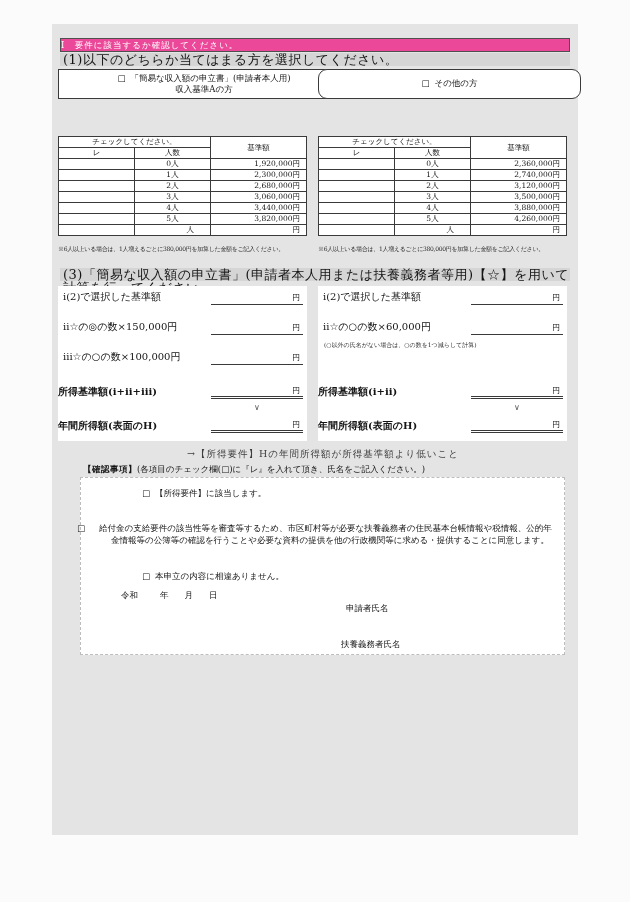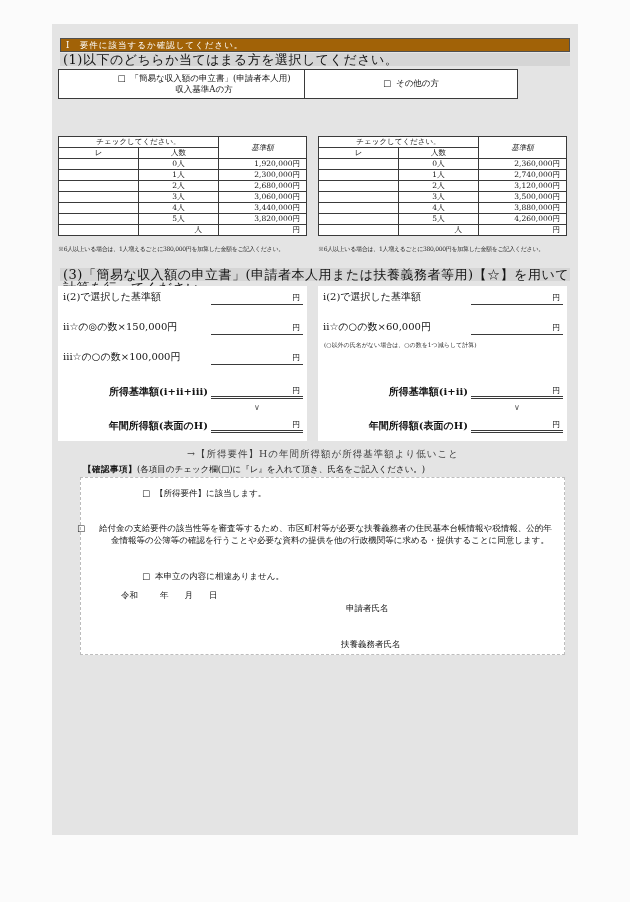--- a/index.html
+++ b/index.html
@@ -3,52 +3,52 @@
 <meta charset="utf-8">
 <style>
   * { margin:0; padding:0; box-sizing:border-box; }
   html,body { width:630px; height:902px; background:#fbfbfb;
     font-family:"DejaVu Serif","Liberation Serif",serif; color:#141414; }
   #screen { position:relative; width:630px; height:902px; overflow:hidden; }
 
   .page { position:absolute; left:52px; top:24px; width:526px; height:811px; background:#e4e4e4; }
 
   .bar-dark { position:absolute; left:8px; top:14px; width:510px; height:14px;
-    background:#a16207; border:1px solid #4f4f4f; color:#ffffff;
-    font-size:8.5px; line-height:12px; padding-left:5px; letter-spacing:1px; }
+    background:#ec4899; border:1px solid #4f4f4f; color:#ffffff;
+    font-size:8.5px; line-height:12px; letter-spacing:1px; }
   .bar { position:absolute; left:8px; width:510px; height:13px; background:#d5d5d5;
     font-size:13px; line-height:13px; padding-left:3px; letter-spacing:0.5px; }
   #bar1 { top:29px; } #bar2 { top:83px; } #bar3 { top:244px; }
 
   .opt { position:absolute; top:45px; height:30px; background:#ffffff; border:1px solid #3a3a3a;
     display:flex; flex-direction:column; align-items:center; justify-content:center;
     font-size:8.5px; line-height:1.35; text-align:center; }
   #optA { left:6px; width:292px; }
-  #optB { left:252px; width:214px; }
+  #optB { left:266px; width:263px;border-radius:9px; }
   .cb { display:inline-block; margin-right:5px; }
 
   table.tbl { position:absolute; top:112px; width:249px; border-collapse:collapse;
     table-layout:fixed; background:#ffffff; font-size:7.5px; }
   #tblL { left:6px; } #tblR { left:266px; }
   .tbl td, .tbl th { border:1px solid #3a3a3a; height:11px; font-weight:normal;
     text-align:center; overflow:hidden; white-space:nowrap; }
   .tbl .c-check { width:16px; }
   .tbl .c-count { width:139px; }
-  .tbl .c-amt   { width:88px;font-style:italic; }
+  .tbl .c-amt   { width:96px; }
   .tbl td.amt { text-align:right; padding-right:6px; }
   .tbl td.blank-count { text-align:right; padding-right:16px; }
 
   .footnote { position:absolute; top:221px; width:249px; font-size:6px; color:#2a2a2a;
     white-space:nowrap; letter-spacing:-0.3px; }
   #fnL { left:6px; } #fnR { left:266px; }
 
   .panel { position:absolute; top:262px; width:249px; height:155px; background:#ffffff; }
   #panL { left:6px; } #panR { left:266px; }
   .plabel { position:absolute; left:5px; font-size:10px; white-space:nowrap; }
-  .plabel.r { left:0; width:150px; text-align:right; font-weight:bold; }
+  .plabel.r { left:0; width:150px; font-weight:bold; }
   .pfield { position:absolute; left:153px; width:92px; height:15px; font-size:7.8px;
     text-align:right; padding-right:3px; line-height:15px; border-bottom:1px solid #3a3a3a; }
   .pfield.dbl { border-bottom:3px double #3a3a3a; height:17px; line-height:17px; }
   .pnote { position:absolute; left:6px; top:55px; font-size:6px; color:#2a2a2a; white-space:nowrap; }
   .plt { position:absolute; left:153px; width:92px; text-align:center; font-size:8px; color:#555; }
 
   .conclusion { position:absolute; left:0; top:424px; width:526px; text-align:center;
     font-size:9.5px; color:#3d3d3d; letter-spacing:1px;padding-left:16px; }
 
   .confirm-head { position:absolute; left:31px; top:440px; font-size:8.5px; white-space:nowrap; }

